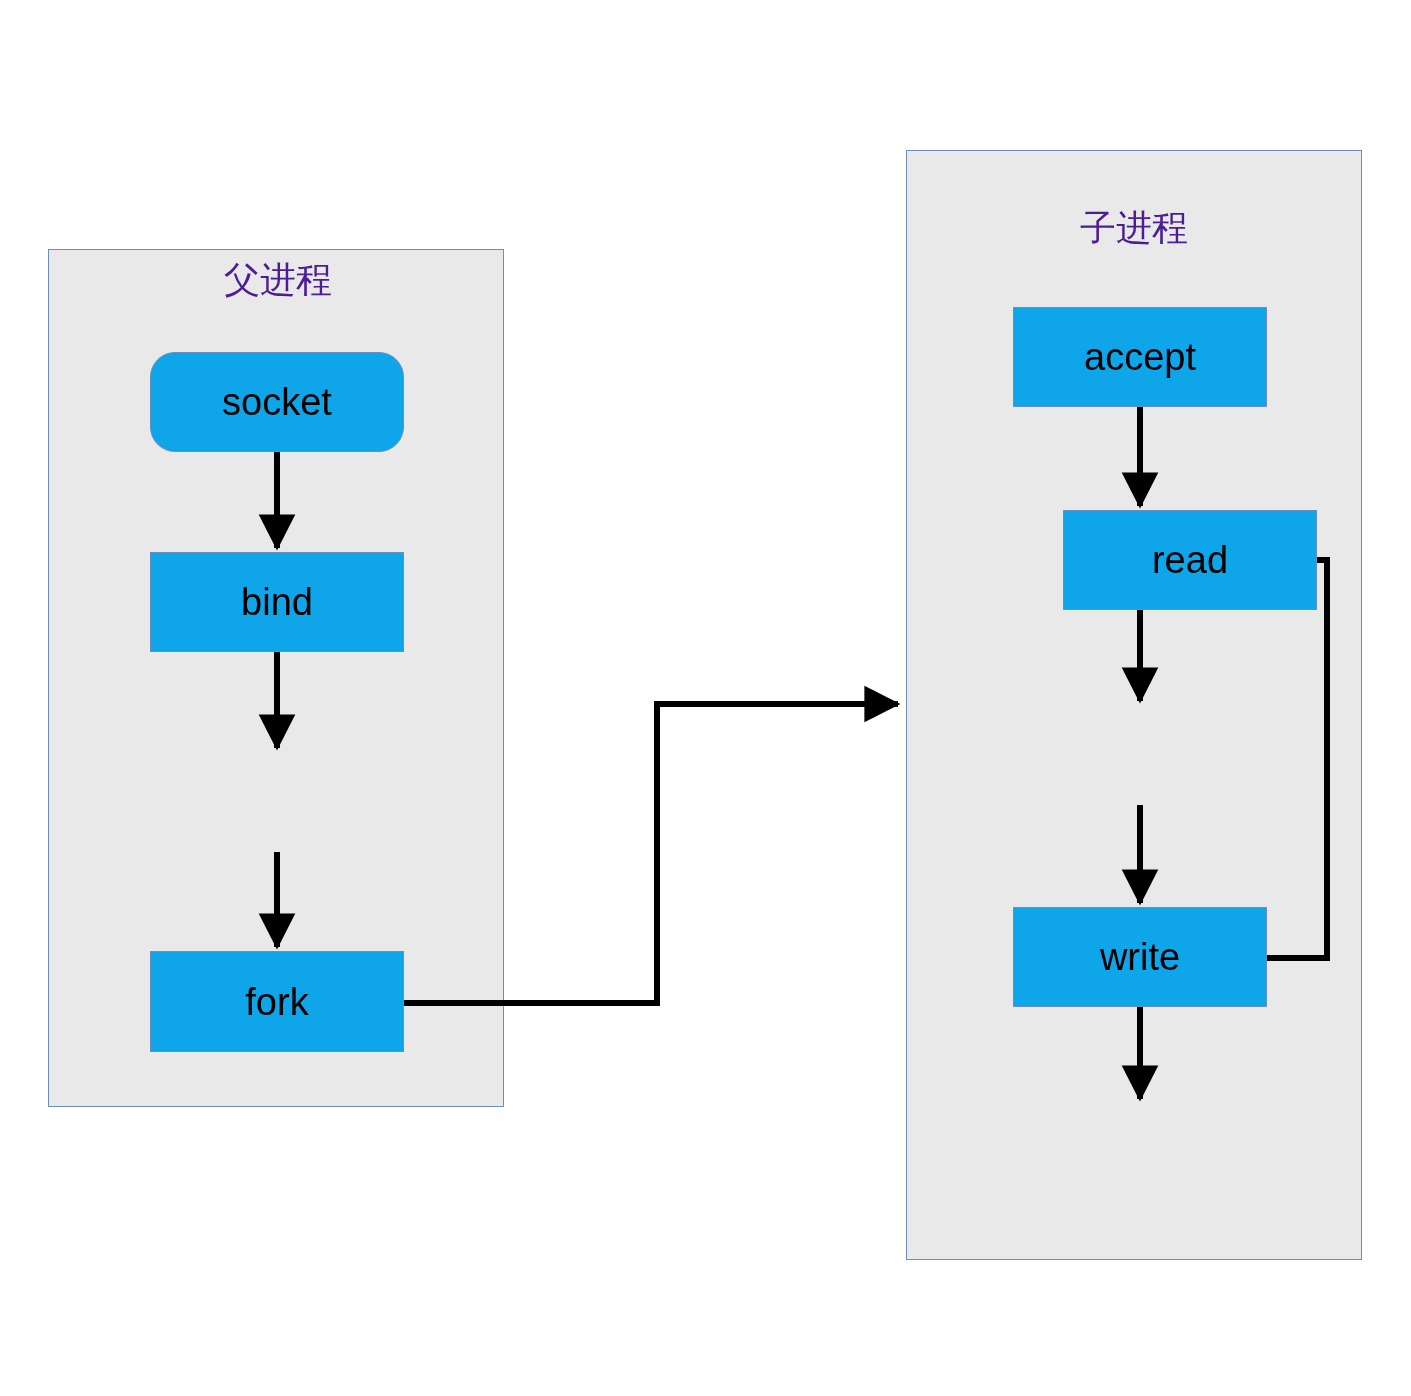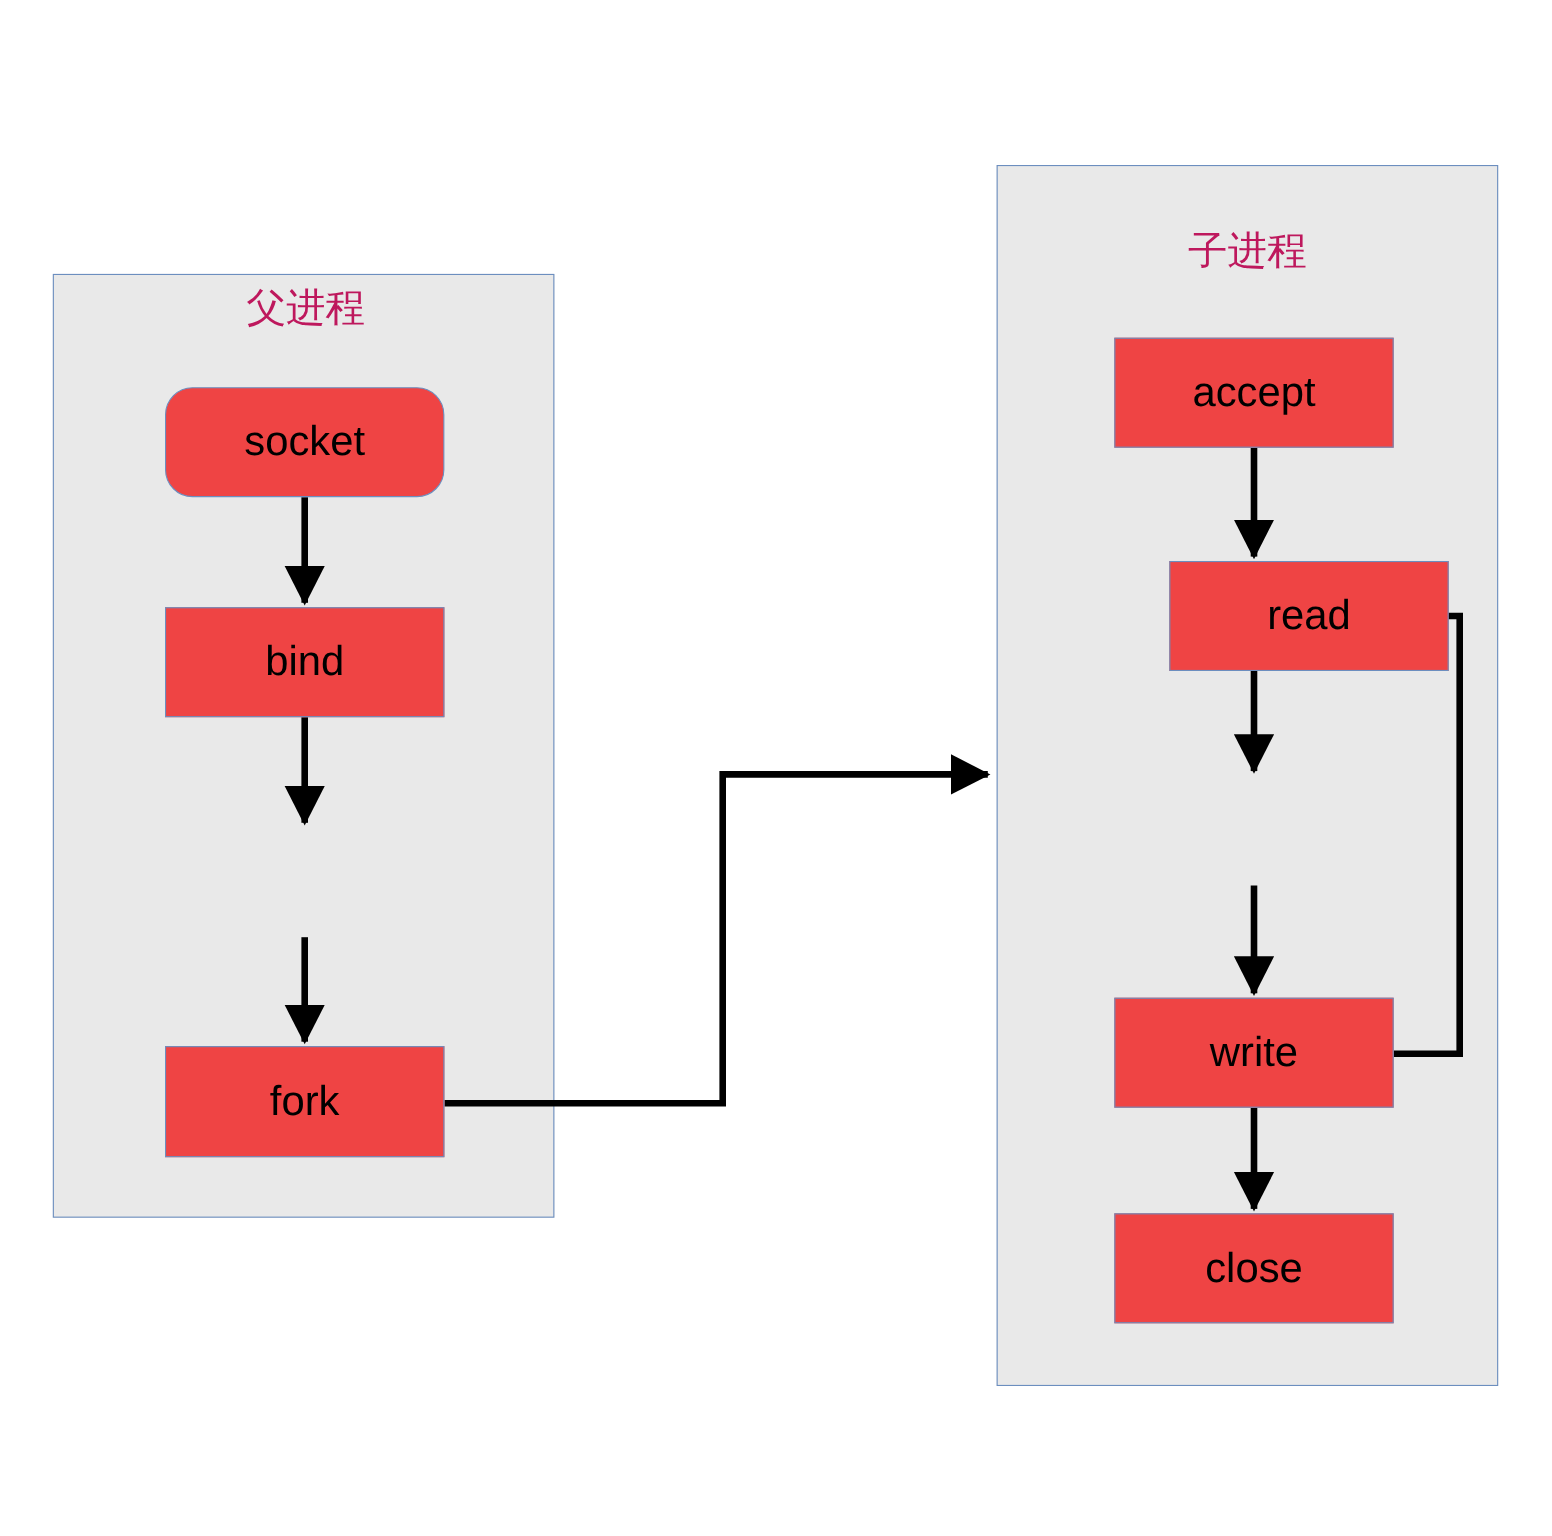--- a/index.html
+++ b/index.html
@@ -29,28 +29,28 @@
     position: absolute;
     background: #e9e9e9;
     border: 1px solid #6c8ebf;
     box-sizing: border-box;
   }
   .panel-title {
     position: absolute;
     left: 0;
     right: 0;
     text-align: center;
-    color: #be185d;
+    color: #4c1d95;
     font-size: 36px;
     line-height: 40px;
     white-space: nowrap;
   }
   .node {
     position: absolute;
-    background: #ef4444;
+    background: #0ea5e9;
     border: 1px solid #6c8ebf;
     box-sizing: border-box;
     display: flex;
     align-items: center;
     justify-content: center;
   }
   .node-label {
     color: #000000;
     font-size: 38px;
     line-height: 44px;
@@ -106,17 +106,14 @@
 
   <div class="node" style="left:1013px; top:307px; width:254px; height:100px;">
     <span class="node-label">accept</span>
   </div>
   <div class="node" style="left:1063px; top:510px; width:254px; height:100px;">
     <span class="node-label">read</span>
   </div>
   <div class="node" style="left:1013px; top:907px; width:254px; height:100px;">
     <span class="node-label">write</span>
   </div>
-  <div class="node" style="left:1013px; top:1103px; width:254px; height:100px;">
-    <span class="node-label">close</span>
-  </div>
 
 </div>
 
 </body></html>

